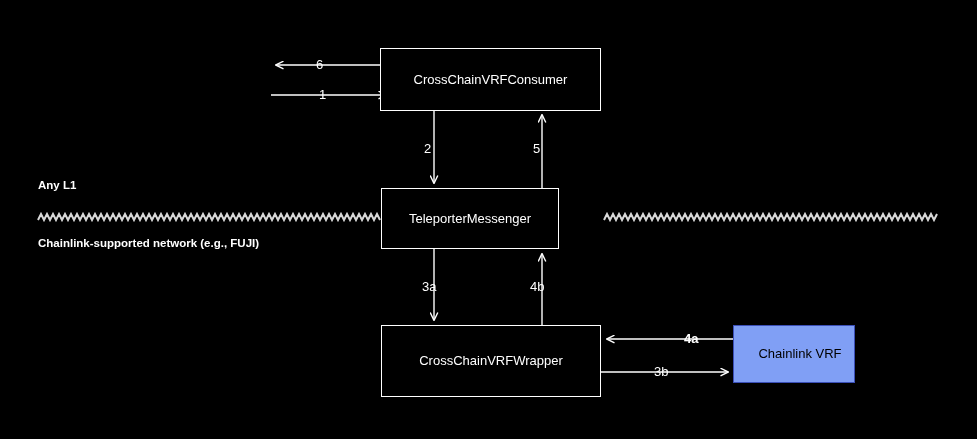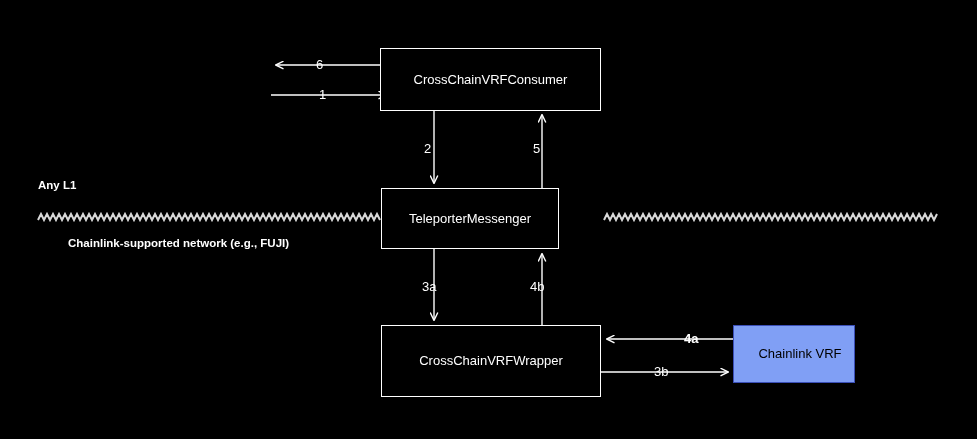--- a/index.html
+++ b/index.html
@@ -131,15 +131,15 @@
   <div class="edge-label" style="left:316px; top:58px;">6</div>
   <div class="edge-label" style="left:319px; top:88px;">1</div>
   <div class="edge-label" style="left:424px; top:142px;">2</div>
   <div class="edge-label" style="left:533px; top:142px;">5</div>
   <div class="edge-label" style="left:422px; top:280px;">3a</div>
   <div class="edge-label" style="left:530px; top:280px;text-align:right;">4b</div>
   <div class="edge-label" style="left:684px; top:332px;font-weight:bold;">4a</div>
   <div class="edge-label" style="left:654px; top:365px;">3b</div>
 
   <div class="zone-label" style="left:38px; top:180px;">Any L1</div>
-  <div class="zone-label" style="left:38px; top:238px;margin-left:30px;">Chainlink-supported network (e.g., FUJI)</div>
+  <div class="zone-label" style="left:38px; top:238px;">Chainlink-supported network (e.g., FUJI)</div>
 
 </div>
 
 </body></html>

